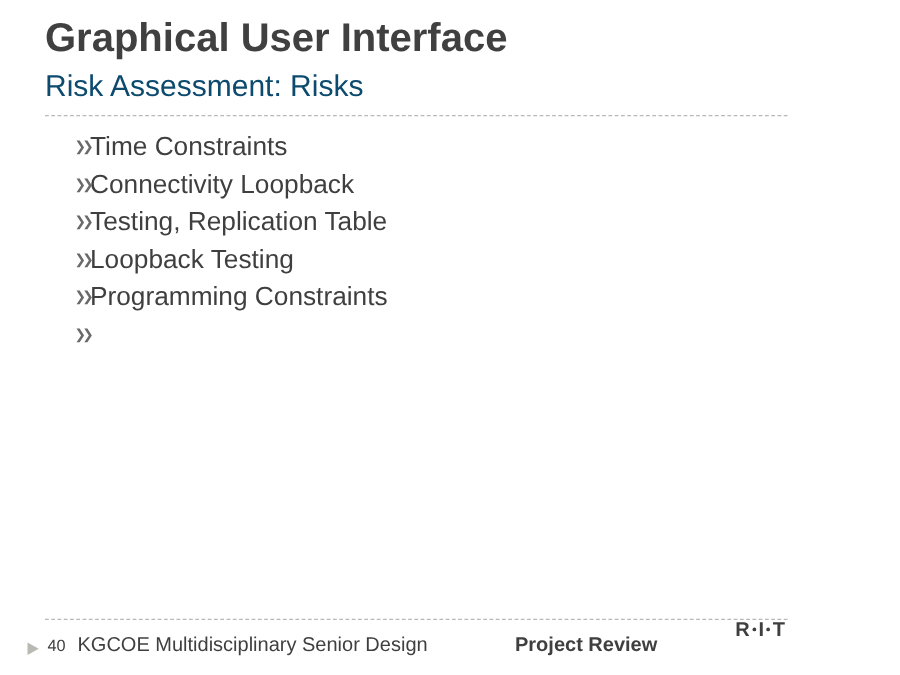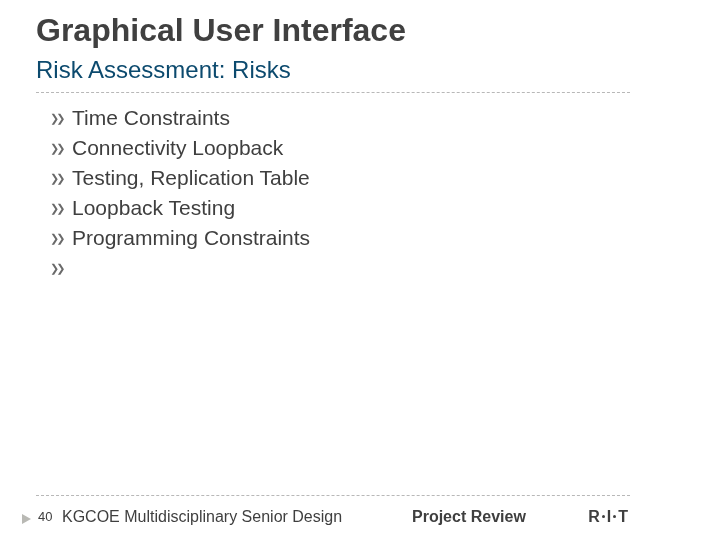--- a/index.html
+++ b/index.html
@@ -11,20 +11,21 @@
     font-family: Arial, Helvetica, sans-serif;
     color: #3f3f3f;
     overflow: hidden;
     position: relative;
   }
   .slide {
     position: relative;
     width: 658px;
     height: 540px;
     box-sizing: border-box;
+    text-align: right;
   }
   .title {
     position: absolute;
     left: 36px;
     top: 12px;
     font-size: 32px;
     font-weight: bold;
     color: #404040;
   }
   .subtitle {
@@ -111,21 +112,21 @@
     position: absolute;
     left: 412px;
     bottom: 4px;
     font-size: 16px;
     color: #3f3f3f;
     font-weight: bold;
   }
   .footer-right-text {
     position: absolute;
     right: 30px;
-    bottom: 4px;
+    bottom: 16px;
     font-size: 16px;
     color: #3f3f3f;
     font-weight: bold;
     letter-spacing: 0px;
   }
   .dot {
     display: inline-block;
     width: 3px;
     height: 3px;
     background: #3f3f3f;

